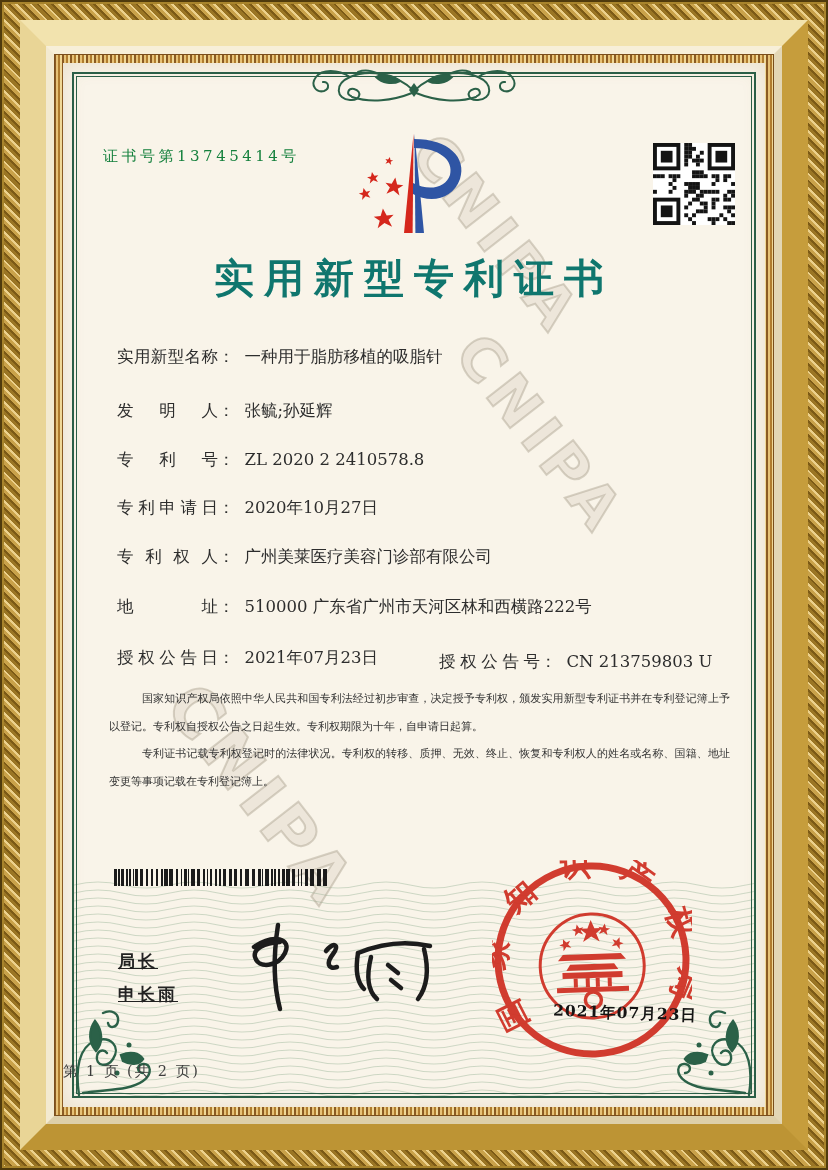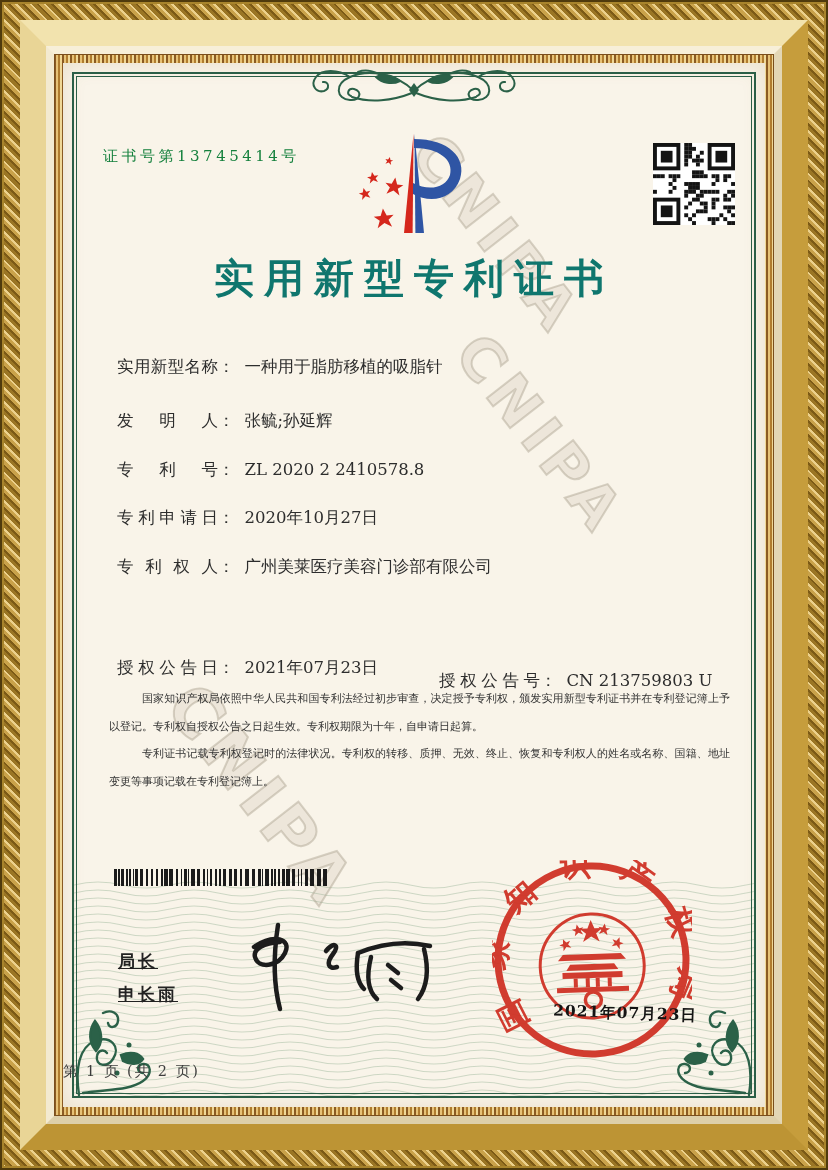--- a/index.html
+++ b/index.html
@@ -30,24 +30,24 @@
   .wm1{left:388px;top:58px;font-size:58px;transform:rotate(52deg);}
   .wm2{left:432px;top:258px;font-size:58px;transform:rotate(52deg);}
   .wm3{left:148px;top:606px;font-size:66px;transform:rotate(52deg);}
   .layer{position:absolute;inset:0;z-index:3;}
   
   .certno{position:absolute;left:40px;top:84px;font-size:15px;letter-spacing:3.5px;color:#15803d;}
   .logo{position:absolute;left:288px;top:68px;}
   .qr{position:absolute;left:590px;top:80px;}
   .title{position:absolute;left:0;right:0;top:188px;text-align:center;font-size:40px;
          font-weight:bold;letter-spacing:10px;color:#0f766e;}
-  .frow{position:absolute;left:54px;font-size:16.5px;color:#2d2d2d;white-space:nowrap;margin-top:10px;}
+  .frow{position:absolute;left:54px;font-size:16.5px;color:#2d2d2d;white-space:nowrap;}
   .flabel{display:inline-block;width:101px;text-align:justify;text-align-last:justify;}
   .fcolon{margin-right:10px;}
-  .frow2b{position:absolute;left:322px;top:13px;}
+  .frow2b{position:absolute;left:322px;top:4px;}
   .paras{position:absolute;left:46px;top:622px;width:621px;font-size:11px;line-height:27.5px;
          color:#333;text-align:justify;}
   .paras p{margin:0;text-indent:33px;}
   .barcode{position:absolute;left:51px;top:806px;}
   .officer{position:absolute;left:55px;top:882px;font-family:"DejaVu Sans","Liberation Sans",sans-serif;
            font-weight:bold;font-size:17px;color:#222;letter-spacing:3px;line-height:33px;text-decoration:underline;}
   .sig{position:absolute;left:175px;top:858px;}
   .seal{position:absolute;left:429px;top:797px;}
   .sealdate{position:absolute;left:450px;top:940px;width:224px;text-align:center;font-size:15.5px;
             font-weight:bold;color:#141414;letter-spacing:1px;transform:rotate(2deg);z-index:4;}
@@ -257,20 +257,23 @@
               </div>
               <div class="frow" style="top:386px">
                 <span class="flabel">专利号</span><span class="fcolon">：</span><span class="fvalue">ZL 2020 2 2410578.8</span>
               </div>
               <div class="frow" style="top:434px">
                 <span class="flabel">专利申请日</span><span class="fcolon">：</span><span class="fvalue">2020年10月27日</span>
               </div>
               <div class="frow" style="top:483px">
                 <span class="flabel">专利权人</span><span class="fcolon">：</span><span class="fvalue">广州美莱医疗美容门诊部有限公司</span>
               </div>
+              <div class="frow" style="top:533px">
+                <span class="flabel">地址</span><span class="fcolon">：</span><span class="fvalue">510000 广东省广州市天河区林和西横路222号</span>
+              </div>
               <div class="frow" style="top:584px;width:610px">
                 <span><span class="flabel">授权公告日</span><span class="fcolon">：</span><span class="fvalue">2021年07月23日</span></span>
                 <span class="frow2b"><span class="flabel">授权公告号</span><span class="fcolon">：</span><span class="fvalue">CN 213759803 U</span></span>
               </div>
 
               <div class="paras">
                 <p>国家知识产权局依照中华人民共和国专利法经过初步审查，决定授予专利权，颁发实用新型专利证书并在专利登记簿上予以登记。专利权自授权公告之日起生效。专利权期限为十年，自申请日起算。</p>
                 <p>专利证书记载专利权登记时的法律状况。专利权的转移、质押、无效、终止、恢复和专利权人的姓名或名称、国籍、地址变更等事项记载在专利登记簿上。</p>
               </div>
 

